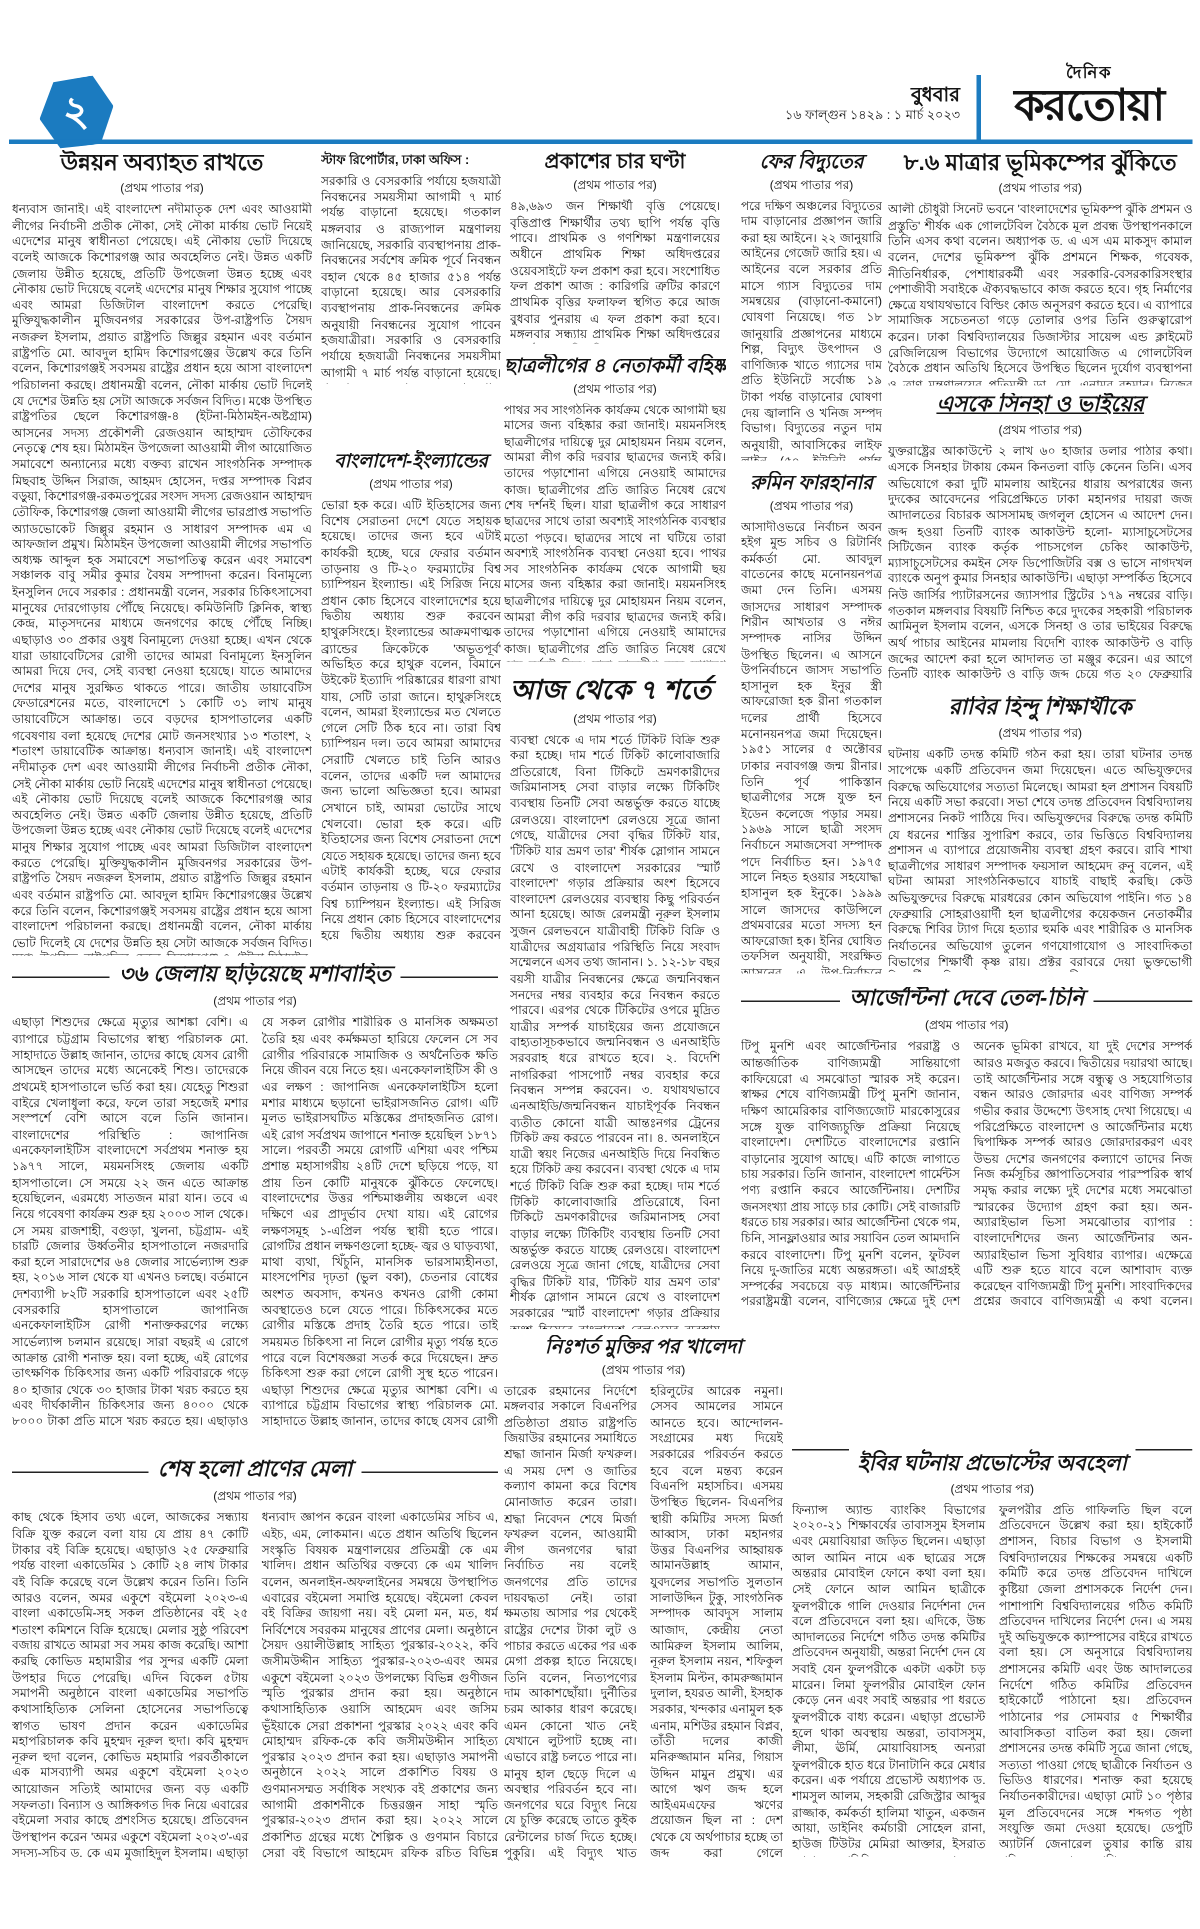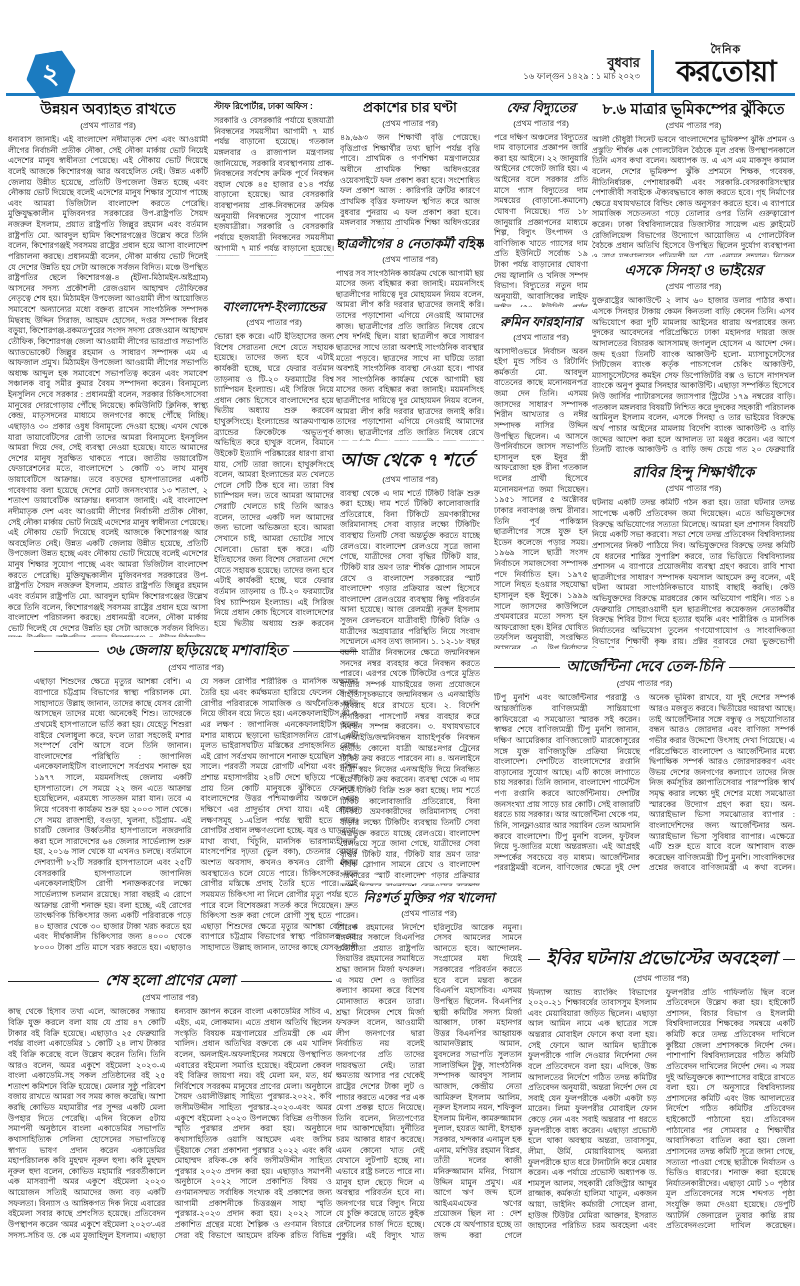--- a/index.html
+++ b/index.html
@@ -105,40 +105,40 @@
     <div class="body" style="height:302px;">আসাদীওভরে নির্বাচন অবন হইগ মুন্ড সচিব ও রিটার্নিং কর্মকর্তা মো. আবদুল বাতেনের কাছে মনোনয়নপত্র জমা দেন তিনি। এসময় জাসদের সাধারণ সম্পাদক শিরীন আখতার ও নঈর সম্পাদক নাসির উদ্দিন উপস্থিত ছিলেন। এ আসনে উপনির্বাচনে জাসদ সভাপতি হাসানুল হক ইনুর স্ত্রী আফরোজা হক রীনা গতকাল দলের প্রার্থী হিসেবে মনোনয়নপত্র জমা দিয়েছেন। ১৯৫১ সালের ৫ অক্টোবর ঢাকার নবাবগঞ্জ জন্ম রীনার। তিনি পূর্ব পাকিস্তান ছাত্রলীগের সঙ্গে যুক্ত হন ইডেন কলেজে পড়ার সময়। ১৯৬৯ সালে ছাত্রী সংসদ নির্বাচনে সমাজসেবা সম্পাদক পদে নির্বাচিত হন। ১৯৭৫ সালে নিহত হওয়ার সহযোদ্ধা হাসানুল হক ইনুকে। ১৯৯৯ সালে জাসদের কাউন্সিলে প্রথমবারের মতো সদস্য হন আফরোজা হক। ইনির ঘোষিত তফসিল অনুযায়ী, সংরক্ষিত আসনের এ উপ-নির্বাচনে মনোনয়নপত্র জমার শেষ সময় ছিল গতকাল। মনোনয়নপত্র বাছাই ২ মার্চ। প্রার্থিতা প্রত্যাহারের শেষ সময় ৬ মার্চ। মহাজন জোটের শরিক জাতীয় সমাজতান্ত্রিক দল (জাসদ) একটি, জাতীয় পার্টি একটি এবং স্বতন্ত্র প্রার্থী একটি আসনে জয় পেয়েছে।</div>
   </div>
 
   <div class="art" style="left:592px;top:100px;width:203px;height:160px;">
     <div class="hl" style="font-size:15px;">৮.৬ মাত্রার ভূমিকম্পের ঝুঁকিতে</div>
     <div class="sub">(প্রথম পাতার পর)</div>
     <div class="body" style="height:122px;">আলী চৌধুরী সিনেট ভবনে 'বাংলাদেশের ভূমিকম্প ঝুঁকি প্রশমন ও প্রস্তুতি' শীর্ষক এক গোলটেবিল বৈঠকে মূল প্রবন্ধ উপস্থাপনকালে তিনি এসব কথা বলেন। অধ্যাপক ড. এ এস এম মাকসুদ কামাল বলেন, দেশের ভূমিকম্প ঝুঁকি প্রশমনে শিক্ষক, গবেষক, নীতিনির্ধারক, পেশাধারকর্মী এবং সরকারি-বেসরকারিসংস্থার পেশাজীবী সবাইকে ঐক্যবদ্ধভাবে কাজ করতে হবে। গৃহ নির্মাণের ক্ষেত্রে যথাযথভাবে বিল্ডিং কোড অনুসরণ করতে হবে। এ ব্যাপারে সামাজিক সচেতনতা গড়ে তোলার ওপর তিনি গুরুত্বারোপ করেন। ঢাকা বিশ্ববিদ্যালয়ের ডিজাস্টার সায়েন্স এন্ড ক্লাইমেট রেজিলিয়েন্স বিভাগের উদ্যোগে আয়োজিত এ গোলটেবিল বৈঠকে প্রধান অতিথি হিসেবে উপস্থিত ছিলেন দুর্যোগ ব্যবস্থাপনা ও ত্রাণ মন্ত্রণালয়ের প্রতিমন্ত্রী ডা. মো. এনামুর রহমান। নিজের বক্তব্যে তিনি বলেন, গৃহ নির্মাণের ক্ষেত্রে ভূমিকম্প সহনশীলতার বিষয়টি গুরুত্বসহকারে যাচাই করতে হবে। সবাইকে ব ও অবহুত থেকে দায়িত্বশীল ভূমিকা পালন করতে হবে। সভায় ঢাকা বিশ্ববিদ্যালয় আর্থ এন্ড এনভায়রনমেন্টাল সায়েন্স অনুষদের ডিন অধ্যাপক ড. মো. জিল্লুর রহমান, ঢাকা বিশ্ববিদ্যালয়ের শিক্ষক সমিতির সভাপতি অধ্যাপক ড. মো. নিজামুল হক ভূঁইয়া, দুর্যোগ ব্যবস্থাপনা অধিদপ্তরের মহাপরিচালক মো. মিজানুর রহমান, ফায়ার সার্ভিস ও সিভিল ডিফেন্স অধিদপ্তরের মহাপরিচালক ব্রিগেডিয়ার জেনারেল মো. মঈন উদ্দিন, কারা অধিদপ্তরের সাবেক মহাপরিচালক ব্রিগেডিয়ার জেনারেল আবু নাইম মো. শহিদউল্লাহসহ সরকারি-বেসরকারিসংস্থার প্রতিনিধি, বিশ্ববিদ্যালয়ের শিক্ষক, গবেষক ও বিশেষজ্ঞরা আলোচনায় অংশ নেন।</div>
   </div>
 
   <div class="art" style="left:592px;top:262px;width:203px;height:198px;">
-    <div class="hl slant" style="font-size:14.5px;">এসকে সিনহা ও ভাইয়ের</div>
+    <div class="hl slant" style="font-size:14.5px;text-decoration:underline;">এসকে সিনহা ও ভাইয়ের</div>
     <div class="sub">(প্রথম পাতার পর)</div>
     <div class="body" style="height:158px;">যুক্তরাষ্ট্রের আকাউন্টে ২ লাখ ৬০ হাজার ডলার পাঠার কথা। এসকে সিনহার টাকায় কেমন কিনতলা বাড়ি কেনেন তিনি। এসব অভিযোগে করা দুটি মামলায় আইনের ধারায় অপরাধের জন্য দুদকের আবেদনের পরিপ্রেক্ষিতে ঢাকা মহানগর দায়রা জজ আদালতের বিচারক আসসামছ জগলুল হোসেন এ আদেশ দেন। জব্দ হওয়া তিনটি ব্যাংক আকাউন্ট হলো- ম্যাসাচুসেটসের সিটিজেন ব্যাংক কর্তৃক পাচসগেল চেকিং আকাউন্ট, ম্যাসাচুসেটসের কমইন সেফ ডিপোজিটরি বক্স ও ভাসে নাগদখল ব্যাংকে অনুপ কুমার সিনহার আকাউন্টি। এছাড়া সম্পর্কিত হিসেবে নিউ জার্সির প্যাটারসনের জ্যাসপার স্ট্রিটের ১৭৯ নম্বরের বাড়ি। গতকাল মঙ্গলবার বিষয়টি নিশ্চিত করে দুদকের সহকারী পরিচালক আমিনুল ইসলাম বলেন, এসকে সিনহা ও তার ভাইয়ের বিরুদ্ধে অর্থ পাচার আইনের মামলায় বিদেশি ব্যাংক আকাউন্ট ও বাড়ি জব্দের আদেশ করা হলে আদালত তা মঞ্জুর করেন। এর আগে তিনটি ব্যাংক আকাউন্ট ও বাড়ি জব্দ চেয়ে গত ২০ ফেব্রুয়ারি মামলার তদন্ত কর্মকর্তা উপ-পরিচালক গুলশান আনোয়ার প্রধান আদালতে আবেদন করেন। ২০২২ সালের ৩১ মার্চ মার্কিন যুক্তরাষ্ট্রে তিনতলা বাড়ির সন্ধান পাওয়ায় দুদকের অনুসন্ধান চলছিল। মানি লন্ডারিং প্রতিরোধ আইন, ২০১২ এর ৪(২) ও ৪(৩) ধারায় এবং ১৯৪৭ সালের দুর্নীতি প্রতিরোধ আইনের ৫(২) ধারায় অভিযোগ আনা হয়। এ মামলায় তদন্ত প্রতিবেদন দাখিলের জন্য আগামী ৪ এপ্রিল দিন ধার্য রয়েছে। মামলার এজাহারে বলা হয়েছে, এসকে সিনহা প্রধান বিচারপতি থাকার সময় অপরাধলব্ধ অর্থ বিভিন্নভাবে আমেরিকায় পাচার করেন। পরে তার ছোট ভাই অনুপের আকাউন্টে এসব অর্থ স্থানান্তর হয়। ২ লাখ ৮০ হাজার ডলারে এসকে সিনহা তার ভাইয়ের নামে বাড়িটি কেনেন। ২০১৮ সালের ১২ জুন কেনা হয় বাড়িটি।</div>
   </div>
 
   <div class="art" style="left:592px;top:464px;width:203px;height:190px;">
     <div class="hl slant" style="font-size:14.5px;">রাবির হিন্দু শিক্ষার্থীকে</div>
     <div class="sub">(প্রথম পাতার পর)</div>
     <div class="body" style="height:150px;">ঘটনায় একটি তদন্ত কমিটি গঠন করা হয়। তারা ঘটনার তদন্ত সাপেক্ষে একটি প্রতিবেদন জমা দিয়েছেন। এতে অভিযুক্তদের বিরুদ্ধে অভিযোগের সত্যতা মিলেছে। আমরা হল প্রশাসন বিষয়টি নিয়ে একটি সভা করবো। সভা শেষে তদন্ত প্রতিবেদন বিশ্ববিদ্যালয় প্রশাসনের নিকট পাঠিয়ে দিব। অভিযুক্তদের বিরুদ্ধে তদন্ত কমিটি যে ধরনের শাস্তির সুপারিশ করবে, তার ভিত্তিতে বিশ্ববিদ্যালয় প্রশাসন এ ব্যাপারে প্রয়োজনীয় ব্যবস্থা গ্রহণ করবে। রাবি শাখা ছাত্রলীগের সাধারণ সম্পাদক ফয়সাল আহমেদ রুনু বলেন, এই ঘটনা আমরা সাংগঠনিকভাবে যাচাই বাছাই করছি। কেউ অভিযুক্তদের বিরুদ্ধে মারধরের কোন অভিযোগ পাইনি। গত ১৪ ফেব্রুয়ারি সোহরাওয়ার্দী হল ছাত্রলীগের কয়েকজন নেতাকর্মীর বিরুদ্ধে শিবির ট্যাগ দিয়ে হত্যার হুমকি এবং শারীরিক ও মানসিক নির্যাতনের অভিযোগ তুলেন গণযোগাযোগ ও সাংবাদিকতা বিভাগের শিক্ষার্থী কৃষ্ণ রায়। প্রক্টর বরাবরে দেয়া ভুক্তভোগী শিক্ষার্থীর অভিযোগপত্রে হল শাখা ছাত্রলীগের সাধারণ সম্পাদকের নাম উল্লেখ করা হয়।</div>
   </div>
 
   <div class="art" style="left:494px;top:658px;width:301px;height:228px;">
     <div class="ruled">
       <div class="hl slant" style="font-size:14.5px;">আর্জেন্টিনা দেবে তেল-চিনি</div>
     </div>
     <div class="sub">(প্রথম পাতার পর)</div>
     <div class="body" style="height:188px;column-count:2;">টিপু মুনশি এবং আর্জেন্টিনার পররাষ্ট্র ও আন্তর্জাতিক বাণিজ্যমন্ত্রী সান্তিয়াগো কাফিয়েরো এ সমঝোতা স্মারক সই করেন। স্বাক্ষর শেষে বাণিজ্যমন্ত্রী টিপু মুনশি জানান, দক্ষিণ আমেরিকার বাণিজ্যজোট মারকোসুরের সঙ্গে যুক্ত বাণিজ্যচুক্তি প্রক্রিয়া নিয়েছে বাংলাদেশ। দেশটিতে বাংলাদেশের রপ্তানি বাড়ানোর সুযোগ আছে। এটি কাজে লাগাতে চায় সরকার। তিনি জানান, বাংলাদেশ গার্মেন্টস পণ্য রপ্তানি করবে আর্জেন্টিনায়। দেশটির জনসংখ্যা প্রায় সাড়ে চার কোটি। সেই বাজারটি ধরতে চায় সরকার। আর আর্জেন্টিনা থেকে গম, চিনি, সানফ্লাওয়ার আর সয়াবিন তেল আমদানি করবে বাংলাদেশ। টিপু মুনশি বলেন, ফুটবল নিয়ে দু-জাতির মধ্যে অন্তরঙ্গতা। এই আগ্রহই সম্পর্কের সবচেয়ে বড় মাধ্যম। আর্জেন্টিনার পররাষ্ট্রমন্ত্রী বলেন, বাণিজ্যের ক্ষেত্রে দুই দেশ অনেক ভূমিকা রাখবে, যা দুই দেশের সম্পর্ক আরও মজবুত করবে। দ্বিতীয়ের দয়ারথা আছে। তাই আর্জেন্টিনার সঙ্গে বন্ধুত্ব ও সহযোগিতার বন্ধন আরও জোরদার এবং বাণিজ্য সম্পর্ক গভীর করার উদ্দেশ্যে উৎসাহ দেখা গিয়েছে। এ পরিপ্রেক্ষিতে বাংলাদেশ ও আর্জেন্টিনার মধ্যে দ্বিপাক্ষিক সম্পর্ক আরও জোরদারকরণ এবং উভয় দেশের জনগণের কল্যাণে তাদের নিজ নিজ কর্মসূচির জ্ঞাপাতিসেবার পারস্পরিক স্বার্থ সমৃদ্ধ করার লক্ষ্যে দুই দেশের মধ্যে সমঝোতা স্মারকের উদ্যোগ গ্রহণ করা হয়। অন-অ্যারাইভাল ভিসা সমঝোতার ব্যাপার : বাংলাদেশিদের জন্য আর্জেন্টিনার অন-অ্যারাইভাল ভিসা সুবিধার ব্যাপার। এক্ষেত্রে এটি শুরু হতে যাবে বলে আশাবাদ ব্যক্ত করেছেন বাণিজ্যমন্ত্রী টিপু মুনশি। সাংবাদিকদের প্রশ্নের জবাবে বাণিজ্যমন্ত্রী এ কথা বলেন। অনেক নেতাই আর্জেন্টিনার অন-অ্যারাইভাল ভিসার পক্ষে মত দিয়েছেন।</div>
   </div>
 
-  <div class="art" style="left:8px;top:642px;width:324px;height:326px;margin-left:26px;">
+  <div class="art" style="left:8px;top:642px;width:324px;height:326px;">
     <div class="ruled">
       <div class="hl slant" style="font-size:14.5px;">৩৬ জেলায় ছড়িয়েছে মশাবাহিত</div>
     </div>
     <div class="sub">(প্রথম পাতার পর)</div>
     <div class="body" style="height:286px;column-count:2;">এছাড়া শিশুদের ক্ষেত্রে মৃত্যুর আশঙ্কা বেশি। এ ব্যাপারে চট্টগ্রাম বিভাগের স্বাস্থ্য পরিচালক মো. সাহাদাতে উল্লাহ জানান, তাদের কাছে যেসব রোগী আসছেন তাদের মধ্যে অনেকেই শিশু। তাদেরকে প্রথমেই হাসপাতালে ভর্তি করা হয়। যেহেতু শিশুরা বাইরে খেলাধুলা করে, ফলে তারা সহজেই মশার সংস্পর্শে বেশি আসে বলে তিনি জানান। বাংলাদেশের পরিস্থিতি : জাপানিজ এনকেফালাইটিস বাংলাদেশে সর্বপ্রথম শনাক্ত হয় ১৯৭৭ সালে, ময়মনসিংহ জেলায় একটি হাসপাতালে। সে সময়ে ২২ জন এতে আক্রান্ত হয়েছিলেন, এরমধ্যে সাতজন মারা যান। তবে এ নিয়ে গবেষণা কার্যক্রম শুরু হয় ২০০৩ সাল থেকে। সে সময় রাজশাহী, বগুড়া, খুলনা, চট্টগ্রাম- এই চারটি জেলার উর্ধ্বতনীর হাসপাতালে নজরদারি করা হলে সারাদেশের ৬৪ জেলার সার্ভেল্যান্স শুরু হয়, ২০১৬ সাল থেকে যা এখনও চলছে। বর্তমানে দেশব্যাপী ৮২টি সরকারি হাসপাতালে এবং ২৫টি বেসরকারি হাসপাতালে জাপানিজ এনকেফালাইটিস রোগী শনাক্তকরণের লক্ষ্যে সার্ভেল্যান্স চলমান রয়েছে। সারা বছরই এ রোগে আক্রান্ত রোগী শনাক্ত হয়। বলা হচ্ছে, এই রোগের তাৎক্ষণিক চিকিৎসার জন্য একটি পরিবারকে গড়ে ৪০ হাজার থেকে ৩০ হাজার টাকা খরচ করতে হয় এবং দীর্ঘকালীন চিকিৎসার জন্য ৪০০০ থেকে ৮০০০ টাকা প্রতি মাসে খরচ করতে হয়। এছাড়াও যে সকল রোগীর শারীরিক ও মানসিক অক্ষমতা তৈরি হয় এবং কর্মক্ষমতা হারিয়ে ফেলেন সে সব রোগীর পরিবারকে সামাজিক ও অর্থনৈতিক ক্ষতি নিয়ে জীবন বয়ে নিতে হয়। এনকেফালাইটিস কী ও এর লক্ষণ : জাপানিজ এনকেফালাইটিস হলো মশার মাধ্যমে ছড়ানো ভাইরাসজনিত রোগ। এটি মূলত ভাইরাসঘটিত মস্তিষ্কের প্রদাহজনিত রোগ। এই রোগ সর্বপ্রথম জাপানে শনাক্ত হয়েছিল ১৮৭১ সালে। পরবর্তী সময়ে রোগটি এশিয়া এবং পশ্চিম প্রশান্ত মহাসাগরীয় ২৪টি দেশে ছড়িয়ে পড়ে, যা প্রায় তিন কোটি মানুষকে ঝুঁকিতে ফেলেছে। বাংলাদেশের উত্তর পশ্চিমাঞ্চলীয় অঞ্চলে এবং দক্ষিণে এর প্রাদুর্ভাব দেখা যায়। এই রোগের লক্ষণসমূহ ১-এপ্রিল পর্যন্ত স্থায়ী হতে পারে। রোগটির প্রধান লক্ষণগুলো হচ্ছে- জ্বর ও ঘাড়ব্যথা, মাথা ব্যথা, খিঁচুনি, মানসিক ভারসাম্যহীনতা, মাংসপেশির দৃঢ়তা (ভুল বকা), চেতনার বোধের অংশত অবসাদ, কখনও কখনও রোগী কোমা অবস্থাতেও চলে যেতে পারে। চিকিৎসকের মতে রোগীর মস্তিষ্কে প্রদাহ তৈরি হতে পারে। তাই সময়মত চিকিৎসা না নিলে রোগীর মৃত্যু পর্যন্ত হতে পারে বলে বিশেষজ্ঞরা সতর্ক করে দিয়েছেন। দ্রুত চিকিৎসা শুরু করা গেলে রোগী সুস্থ হতে পারেন। এছাড়া শিশুদের ক্ষেত্রে মৃত্যুর আশঙ্কা বেশি। এ ব্যাপারে চট্টগ্রাম বিভাগের স্বাস্থ্য পরিচালক মো. সাহাদাতে উল্লাহ জানান, তাদের কাছে যেসব রোগী আসছেন তাদের মধ্যে অনেকেই শিশু। তাদেরকে প্রথমেই হাসপাতালে ভর্তি করা হয়। যেহেতু শিশুরা বাইরে খেলাধুলা করে, ফলে তারা সহজেই মশার সংস্পর্শে বেশি আসে বলে তিনি জানান। বাংলাদেশের পরিস্থিতি : জাপানিজ এনকেফালাইটিস বাংলাদেশে সর্বপ্রথম শনাক্ত হয় ১৯৭৭ সালে, ময়মনসিংহ জেলায় একটি হাসপাতালে। সে সময়ে ২২ জন এতে আক্রান্ত হয়েছিলেন, এরমধ্যে সাতজন মারা যান। তবে এ নিয়ে গবেষণা কার্যক্রম শুরু হয় ২০০৩ সাল থেকে। সে সময় রাজশাহী, বগুড়া, খুলনা, চট্টগ্রাম- এই চারটি জেলার উর্ধ্বতনীর হাসপাতালে নজরদারি করা হলে সারাদেশের ৬৪ জেলার সার্ভেল্যান্স শুরু হয়, ২০১৬ সাল থেকে যা এখনও চলছে। বর্তমানে দেশব্যাপী ৮২টি সরকারি হাসপাতালে এবং ২৫টি বেসরকারি হাসপাতালে জাপানিজ এনকেফালাইটিস রোগী শনাক্তকরণের লক্ষ্যে সার্ভেল্যান্স চলমান রয়েছে। সারা বছরই এ রোগে আক্রান্ত রোগী শনাক্ত হয়। বলা হচ্ছে, এই রোগের তাৎক্ষণিক চিকিৎসার জন্য একটি পরিবারকে গড়ে ৪০ হাজার থেকে ৩০ হাজার টাকা খরচ করতে হয় এবং দীর্ঘকালীন চিকিৎসার জন্য ৪০০০ থেকে ৮০০০ টাকা প্রতি মাসে খরচ করতে হয়। এছাড়াও যে সকল রোগীর শারীরিক ও মানসিক অক্ষমতা তৈরি হয় এবং কর্মক্ষমতা হারিয়ে ফেলেন সে সব রোগীর পরিবারকে সামাজিক ও অর্থনৈতিক ক্ষতি নিয়ে জীবন বয়ে নিতে হয়। এনকেফালাইটিস কী ও এর লক্ষণ : জাপানিজ এনকেফালাইটিস হলো মশার মাধ্যমে ছড়ানো ভাইরাসজনিত রোগ। এটি মূলত ভাইরাসঘটিত মস্তিষ্কের প্রদাহজনিত রোগ। এই রোগ সর্বপ্রথম জাপানে শনাক্ত হয়েছিল ১৮৭১ সালে। পরবর্তী সময়ে রোগটি এশিয়া এবং পশ্চিম প্রশান্ত মহাসাগরীয় ২৪টি দেশে ছড়িয়ে পড়ে, যা প্রায় তিন কোটি মানুষকে ঝুঁকিতে ফেলেছে। বাংলাদেশের উত্তর পশ্চিমাঞ্চলীয় অঞ্চলে এবং দক্ষিণে এর প্রাদুর্ভাব দেখা যায়। এই রোগের লক্ষণসমূহ ১-এপ্রিল পর্যন্ত স্থায়ী হতে পারে। রোগটির প্রধান লক্ষণগুলো হচ্ছে- জ্বর ও ঘাড়ব্যথা, মাথা ব্যথা, খিঁচুনি, মানসিক ভারসাম্যহীনতা, মাংসপেশির দৃঢ়তা (ভুল বকা), চেতনার বোধের অংশত অবসাদ, কখনও কখনও রোগী কোমা অবস্থাতেও চলে যেতে পারে। চিকিৎসকের মতে রোগীর মস্তিষ্কে প্রদাহ তৈরি হতে পারে। তাই সময়মত চিকিৎসা না নিলে রোগীর মৃত্যু পর্যন্ত হতে পারে বলে বিশেষজ্ঞরা সতর্ক করে দিয়েছেন। দ্রুত চিকিৎসা শুরু করা গেলে রোগী সুস্থ হতে পারেন।</div>
   </div>
 
   <div class="art" style="left:8px;top:972px;width:324px;height:278px;">
     <div class="ruled">
       <div class="hl slant" style="font-size:14.5px;">শেষ হলো প্রাণের মেলা</div>
@@ -148,19 +148,19 @@
   </div>
 
   <div class="art" style="left:336px;top:890px;width:186px;height:362px;">
     <div class="hl slant" style="font-size:13px;">নিঃশর্ত মুক্তির পর খালেদা</div>
     <div class="sub">(প্রথম পাতার পর)</div>
     <div class="body" style="height:324px;column-count:2;">তারেক রহমানের নির্দেশে মঙ্গলবার সকালে বিএনপির প্রতিষ্ঠাতা প্রয়াত রাষ্ট্রপতি জিয়াউর রহমানের সমাধিতে শ্রদ্ধা জানান মির্জা ফখরুল। এ সময় দেশ ও জাতির কল্যাণ কামনা করে বিশেষ মোনাজাত করেন তারা। শ্রদ্ধা নিবেদন শেষে মির্জা ফখরুল বলেন, আওয়ামী লীগ জনগণের দ্বারা নির্বাচিত নয় বলেই জনগণের প্রতি তাদের দায়বদ্ধতা নেই। তারা ক্ষমতায় আসার পর থেকেই রাষ্ট্রের দেশের টাকা লুট ও পাচার করতে একের পর এক মেগা প্রকল্প হাতে নিয়েছে। তিনি বলেন, নিত্যপণ্যের দাম আকাশছোঁয়া। দুর্নীতির চরম আকার ধারণ করেছে। এমন কোনো খাত নেই যেখানে লুটপাট হচ্ছে না। এভাবে রাষ্ট্র চলতে পারে না। মানুষ হাল ছেড়ে দিলে এ অবস্থার পরিবর্তন হবে না। জনগণের ঘরে বিদ্যুৎ নিয়ে যে চুক্তি করেছে তাতে কুইক রেন্টালের চার্জ দিতে হচ্ছে। পুকুরি। এই বিদ্যুৎ খাত হরিলুটের আরেক নমুনা। সেসব আমলের সামনে আনতে হবে। আন্দোলন-সংগ্রামের মধ্য দিয়েই সরকারের পরিবর্তন করতে হবে বলে মন্তব্য করেন বিএনপি মহাসচিব। এসময় উপস্থিত ছিলেন- বিএনপির স্থায়ী কমিটির সদস্য মির্জা আব্বাস, ঢাকা মহানগর উত্তর বিএনপির আহ্বায়ক আমানউল্লাহ আমান, যুবদলের সভাপতি সুলতান সালাউদ্দিন টুকু, সাংগঠনিক সম্পাদক আবদুস সালাম আজাদ, কেন্দ্রীয় নেতা আমিরুল ইসলাম আলিম, নূরুল ইসলাম নয়ন, শফিকুল ইসলাম মিল্টন, কামরুজ্জামান দুলাল, হযরত আলী, ইসহাক সরকার, খন্দকার এনামুল হক এনাম, মশিউর রহমান বিপ্লব, তাঁতী দলের কাজী মনিরুজ্জামান মনির, গিয়াস উদ্দিন মামুন প্রমুখ। এর আগে ঋণ জব্দ হলে আইএমএফের ঋণের প্রয়োজন ছিল না : দেশ থেকে যে অর্থপাচার হচ্ছে তা জব্দ করা গেলে আইএমএফের ঋণের প্রয়োজন হতো না বলে মন্তব্য করেছেন বিএনপি মহাসচিব মির্জা ফখরুল ইসলাম আলমগীর। তিনি বলেন, সরকারের সীমাহীন দুর্নীতিই দেশের অর্থনৈতিক বৈকল্যের কারণ।</div>
   </div>
 
   <div class="art" style="left:528px;top:948px;width:267px;height:290px;">
     <div class="ruled">
-      <div class="hl slant" style="font-size:18px;">ইবির ঘটনায় প্রভোস্টের অবহেলা</div>
+      <div class="hl slant" style="font-size:14px;margin-top:19px;">ইবির ঘটনায় প্রভোস্টের অবহেলা</div>
     </div>
     <div class="sub">(প্রথম পাতার পর)</div>
     <div class="body" style="height:250px;column-count:2;">ফিন্যান্স অ্যান্ড ব্যাংকিং বিভাগের ২০২০-২১ শিক্ষাবর্ষের তাবাসসুম ইসলাম এবং মেয়াবিয়ারা জড়িত ছিলেন। এছাড়া আল আমিন নামে এক ছাত্রের সঙ্গে অন্তরার মোবাইল ফোনে কথা বলা হয়। সেই ফোনে আল আমিন ছাত্রীকে ফুলপরীকে গালি দেওয়ার নির্দেশনা দেন বলে প্রতিবেদনে বলা হয়। এদিকে, উচ্চ আদালতের নির্দেশে গঠিত তদন্ত কমিটির প্রতিবেদন অনুযায়ী, অন্তরা নির্দেশ দেন যে সবাই যেন ফুলপরীকে একটা একটা চড় মারেন। লিমা ফুলপরীর মোবাইল ফোন কেড়ে নেন এবং সবাই অন্তরার পা ধরতে ফুলপরীকে বাধ্য করেন। এছাড়া প্রভোস্ট হলে থাকা অবস্থায় অন্তরা, তাবাসসুম, লীমা, ঊর্মি, মোয়াবিয়াসহ অন্যরা ফুলপরীকে হাত ধরে টানাটানি করে মেধার করেন। এক পর্যায়ে প্রভোস্ট অধ্যাপক ড. শামসুল আলম, সহকারী রেজিস্ট্রার আব্দুর রাজ্জাক, কর্মকর্তা হালিমা খাতুন, একজন আয়া, ডাইনিং কর্মচারী সোহেল রানা, হাউজ টিউটর মেমিরা আক্তার, ইসরাত জাহানের পরিচিত চরম অবহেলা এবং ফুলপরীর প্রতি গাফিলতি ছিল বলে প্রতিবেদনে উল্লেখ করা হয়। হাইকোর্ট প্রশাসন, বিচার বিভাগ ও ইসলামী বিশ্ববিদ্যালয়ের শিক্ষকের সমন্বয়ে একটি কমিটি করে তদন্ত প্রতিবেদন দাখিলে কুষ্টিয়া জেলা প্রশাসককে নির্দেশ দেন। পাশাপাশি বিশ্ববিদ্যালয়ের গঠিত কমিটি প্রতিবেদন দাখিলের নির্দেশ দেন। এ সময় দুই অভিযুক্তকে ক্যাম্পাসের বাইরে রাখতে বলা হয়। সে অনুসারে বিশ্ববিদ্যালয় প্রশাসনের কমিটি এবং উচ্চ আদালতের নির্দেশে গঠিত কমিটির প্রতিবেদন হাইকোর্টে পাঠানো হয়। প্রতিবেদন পাঠানোর পর সোমবার ৫ শিক্ষার্থীর আবাসিকতা বাতিল করা হয়। জেলা প্রশাসনের তদন্ত কমিটি সূত্রে জানা গেছে, সত্যতা পাওয়া গেছে ছাত্রীকে নির্যাতন ও ভিডিও ধারণের। শনাক্ত করা হয়েছে নির্যাতনকারীদের। এছাড়া মোট ১০ পৃষ্ঠার মূল প্রতিবেদনের সঙ্গে শব্দগত পৃষ্ঠা সংযুক্তি জমা দেওয়া হয়েছে। ডেপুটি অ্যাটর্নি জেনারেল তুষার কান্তি রায় প্রতিবেদনগুলো দাখিল করেছেন। প্রতিবেদনগুলো পর্যালোচনা করে পরবর্তী আদেশ দেবেন হাইকোর্ট। কুষ্টিয়া ইসলামী বিশ্ববিদ্যালয়ের (ইবি) এক ছাত্রীকে রাতভর নির্যাতনের ঘটনা তদন্তে তিন সদস্যের কমিটি গঠন করে তদন্তপূর্বক প্রতিবেদন দেওয়ার নির্দেশ দিয়েছিলেন হাইকোর্ট। কুষ্টিয়ার জেলা প্রশাসককে (ডিসি) কমিটি গঠনের মতো তদন্ত শেষ করে প্রতিবেদন জমা দিতে এ নির্দেশনা দেন আদালত। আদালতের আদেশ অনুযায়ী তিন সদস্যের কমিটিতে প্রশাসন ক্যাডারের একজন কর্মকর্তা, জেলা জজ মনোনীত বিচারবিভাগীয় একজন কর্মকর্তা এবং বিশ্ববিদ্যালয়ের একজন সহকারী অধ্যাপক ছিলেন। এছাড়া কুষ্টিয়া ইসলামী বিশ্ববিদ্যালয়ে ছাত্রী নির্যাতনের ঘটনায় বিশ্ববিদ্যালয়ের গঠিত তদন্ত কমিটিকে আগামী ১০ দিনের মধ্যে প্রতিবেদন জমা দিতে নির্দেশ দেন হাইকোর্ট।</div>
   </div>
 
 </div>
 
 </body></html>

